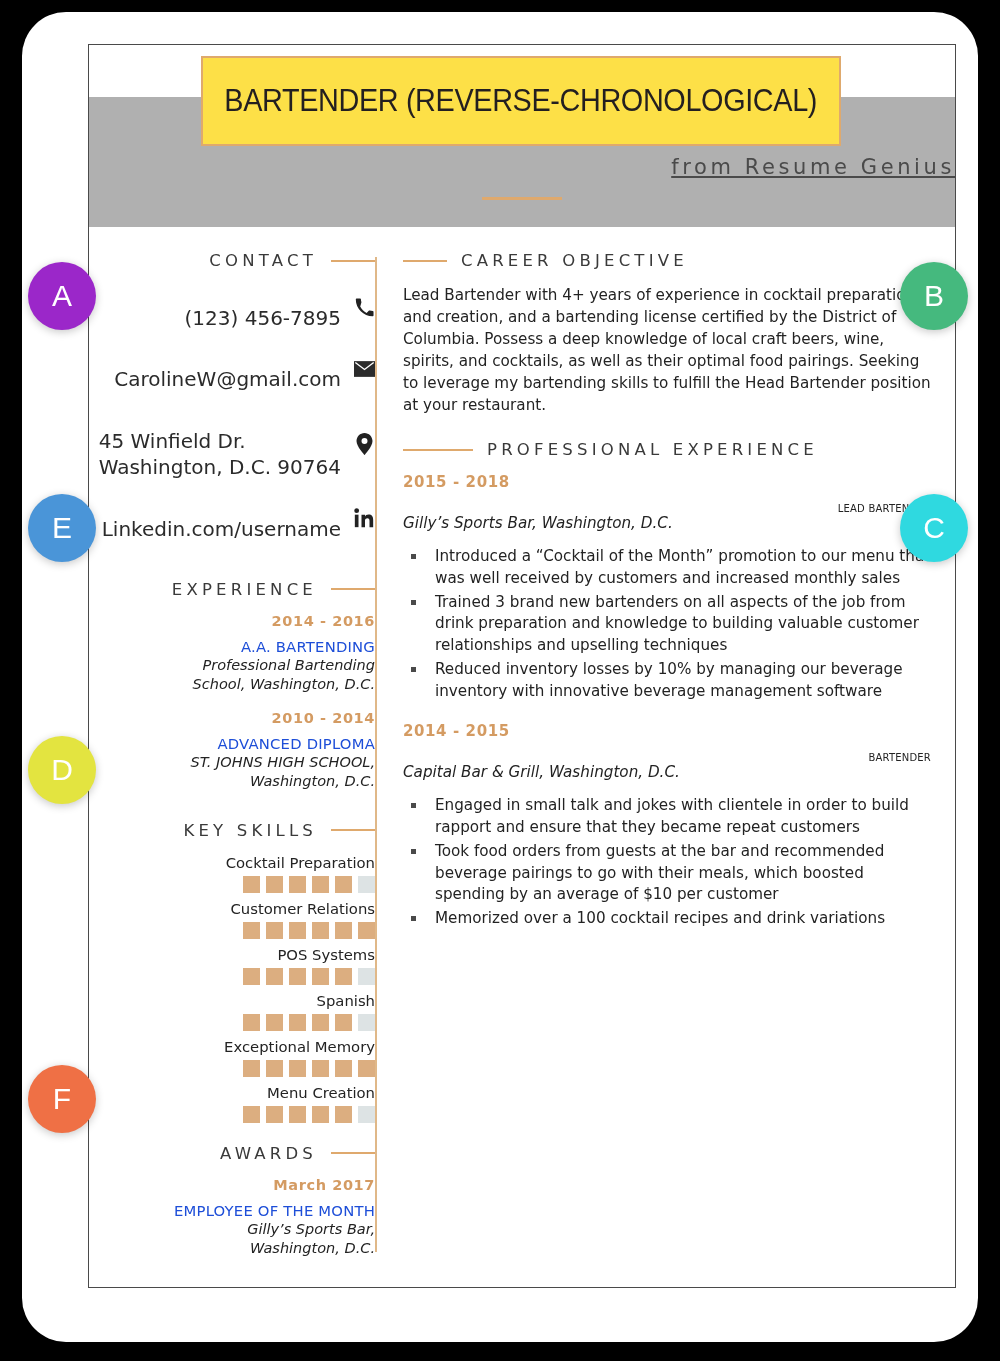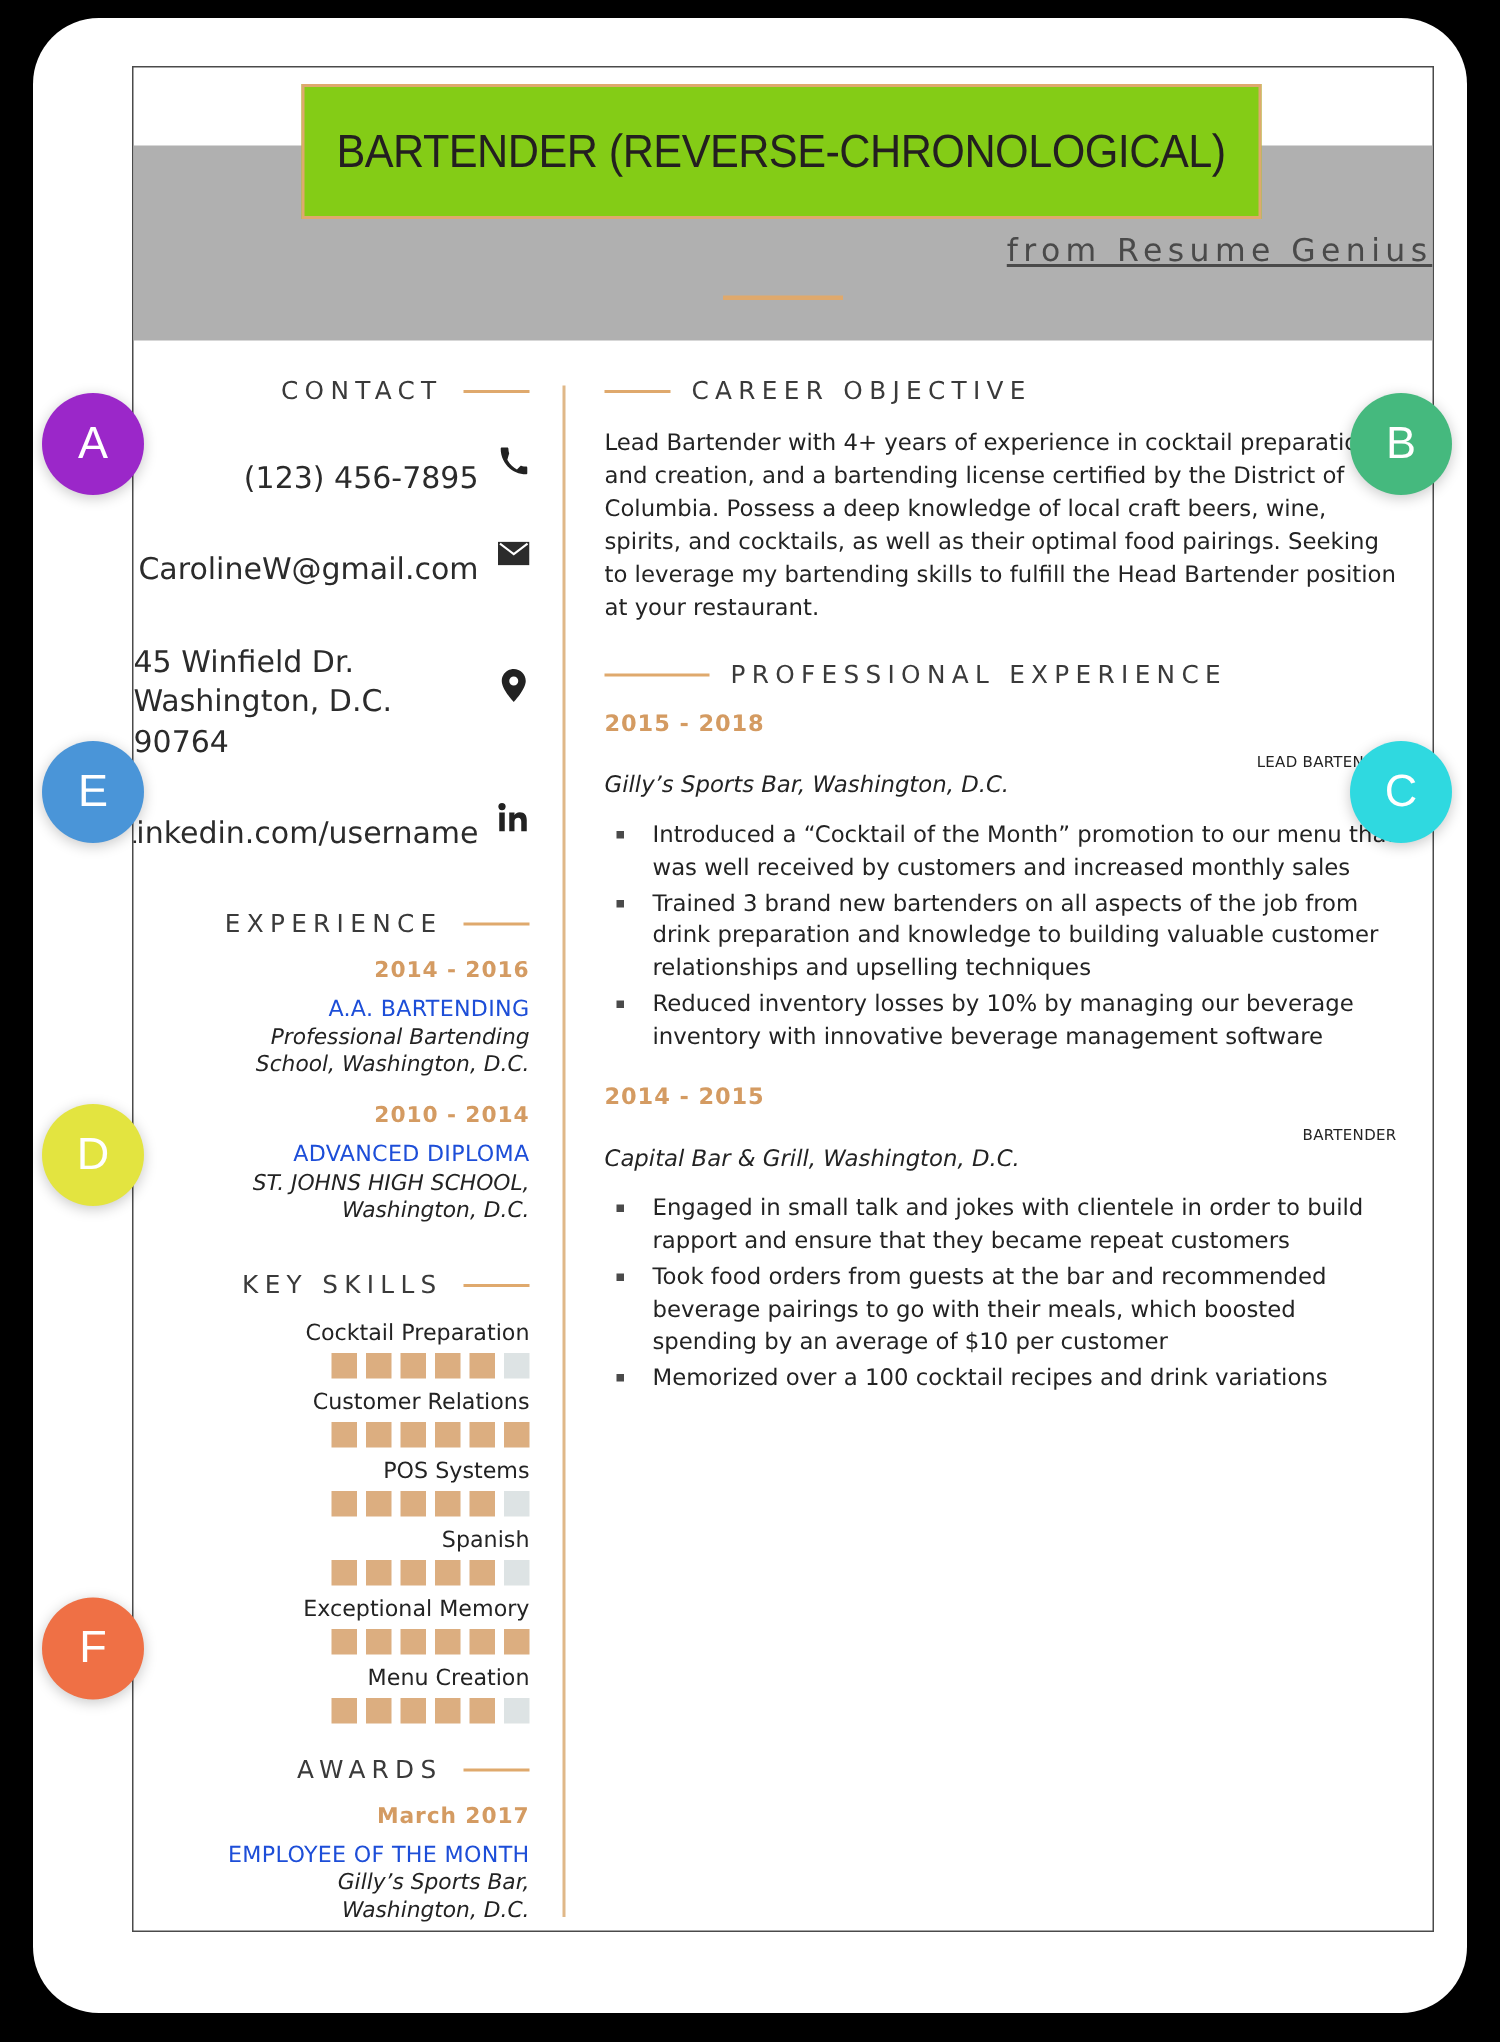--- a/index.html
+++ b/index.html
@@ -53,21 +53,21 @@
     height: 130px;
     background: #b0b0b0;
   }
   .title-box {
     position: absolute;
     left: 112px;
     top: 11px;
     width: 640px;
     height: 90px;
     border: 2px solid #dfa96d;
-    background: #84cc16;
+    background: #fde047;
     box-sizing: border-box;
     display: flex;
     align-items: center;
     justify-content: center;
   }
   .title-text {
     font-family: "Liberation Sans", sans-serif;
     font-size: 31px;
     font-weight: 400;
     letter-spacing: -0.4px;
@@ -98,21 +98,20 @@
   }
 
   
   .body-wrap {
     display: flex;
     padding: 24px 0 0 0;
     position: relative;
   }
   .col-left {
     width: 286px;
-    padding-right: 22px;
     box-sizing: border-box;
     text-align: right;
   }
   .divider {
     width: 2px;
     background: #e0b888;
     margin-top: 6px;
     margin-bottom: 22px;
     align-self: stretch;
   }

